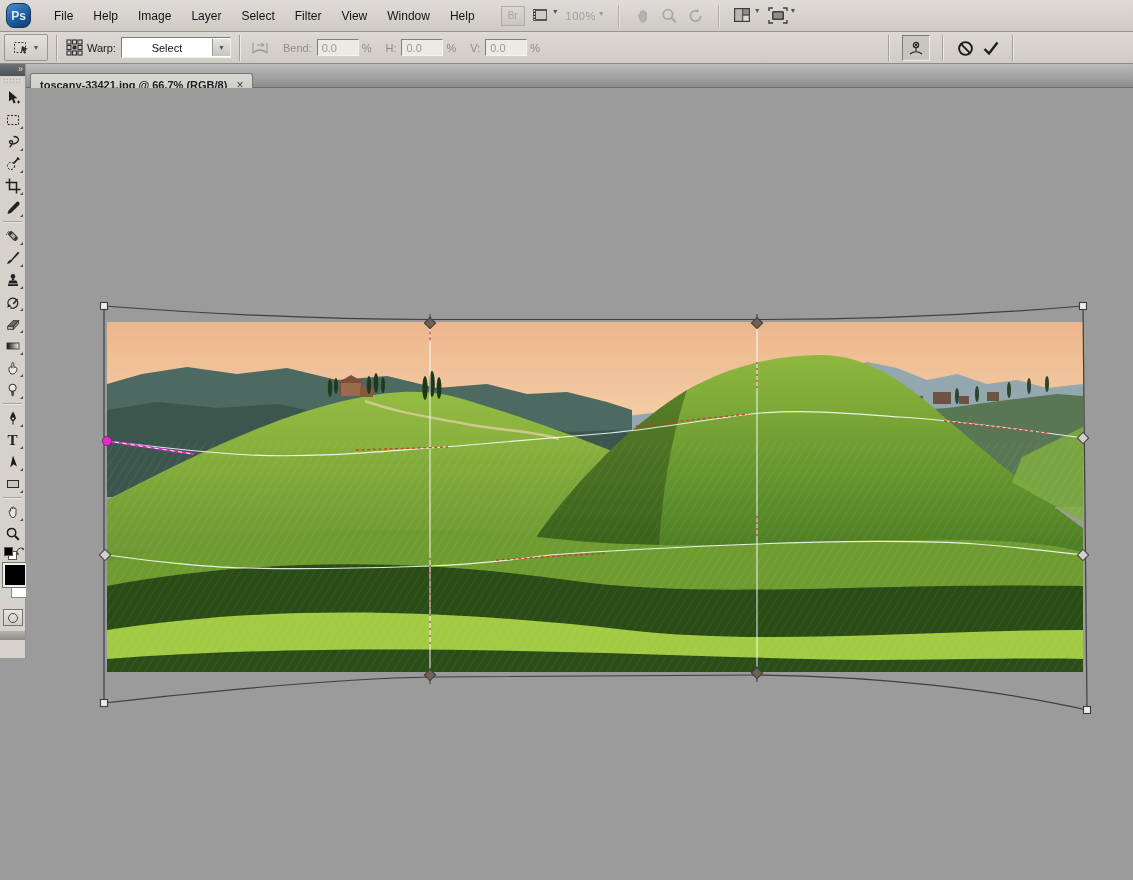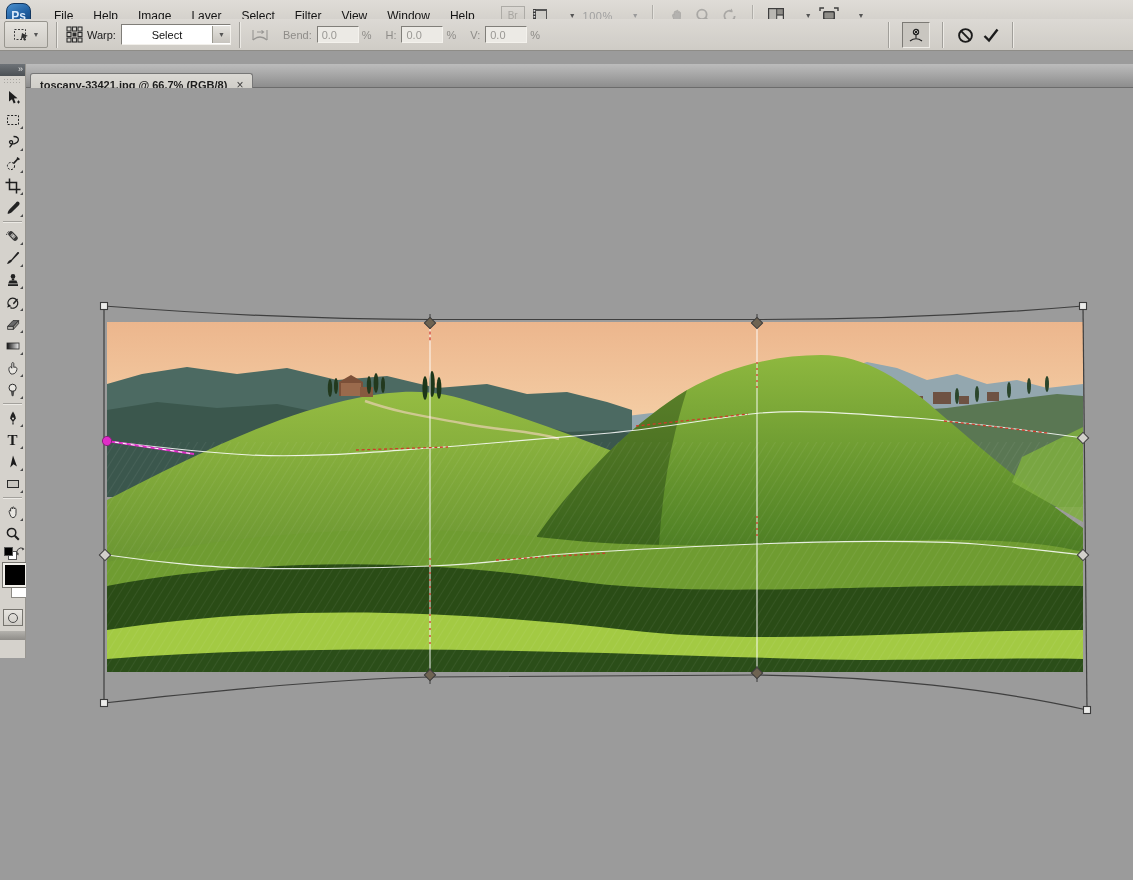--- a/index.html
+++ b/index.html
@@ -8,29 +8,29 @@
   
   .menubar{position:absolute;left:0;top:0;width:1133px;height:32px;
            background:linear-gradient(#dfdcd7,#cecbc5);border-bottom:1px solid #97948f;
            display:flex;align-items:center;padding-left:6px;box-sizing:border-box}
   .ps-logo{width:23px;height:23px;border-radius:8px;flex:0 0 auto;
            background:linear-gradient(150deg,#4a90cf 0%,#1e5c9e 55%,#123c6d 100%);
            border:1px solid #12365f;color:#d9e9fb;font-size:12px;font-weight:bold;
            display:flex;align-items:center;justify-content:center;margin-right:13px}
   .menu-item{font-size:12px;color:#141414;padding:0 10px;height:32px;display:flex;align-items:center;cursor:default}
   .appbar{display:flex;align-items:center;margin-left:16px;gap:7px}
-  .ab-btn{display:flex;align-items:center;gap:19px;color:#9a9a9a;font-size:11px}
+  .ab-btn{display:flex;align-items:flex-start;gap:2px;color:#9a9a9a;font-size:11px}
   .br-box{width:22px;height:18px;border:1px solid #adaba6;border-radius:0;color:#a8a6a1;
           font-size:10px;display:flex;align-items:center;justify-content:center;background:linear-gradient(#dbd8d3,#c9c6c0)}
   .dd{font-size:7px;color:#555}
   .dd.gray{color:#9a9a9a}
   .ab-sep{width:1px;height:22px;background:#b0aea9;border-right:1px solid #e4e2dd;margin:0 6px}
   .zoomlvl{color:#a0a0a0;font-size:11px;letter-spacing:.5px}
   
-  .optionsbar{position:absolute;left:0;top:19px;width:1133px;height:32px;background:linear-gradient(#dcd9d4,#cfccc6);
+  .optionsbar{position:absolute;left:0;top:32px;width:1133px;height:32px;background:linear-gradient(#dcd9d4,#cfccc6);
               border-bottom:1px solid #8e8c87;display:flex;align-items:center;padding-left:4px;box-sizing:border-box}
   .preset-btn{width:42px;height:25px;border:1px solid #98968f;background:linear-gradient(#e4e2dd,#cfccc6);
               display:flex;align-items:center;justify-content:center;gap:3px;border-radius:2px}
   .ob-sep{width:1px;height:26px;background:#a19f9a;border-right:1px solid #eceae5;margin:0 8px}
   .ob-label{font-size:11px;color:#1a1a1a;margin:0 5px 0 4px}
   .ob-label.dis{color:#8e8c88}
   .combo{width:108px;height:19px;background:#fff;border:1px solid;border-color:#7f7d78 #f2f0eb #f2f0eb #7f7d78;
          display:flex;align-items:center;position:relative}
   .combo .val{flex:1;text-align:center;font-size:11px;color:#111}
   .combo .btn{width:17px;height:17px;background:linear-gradient(#e6e4df,#c7c4be);border-left:1px solid #9a988f;

